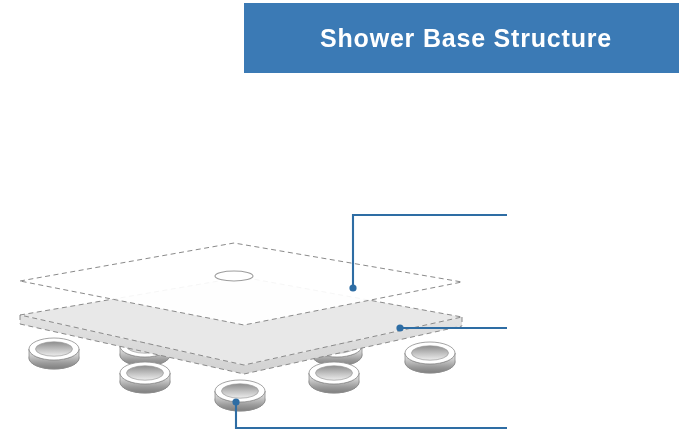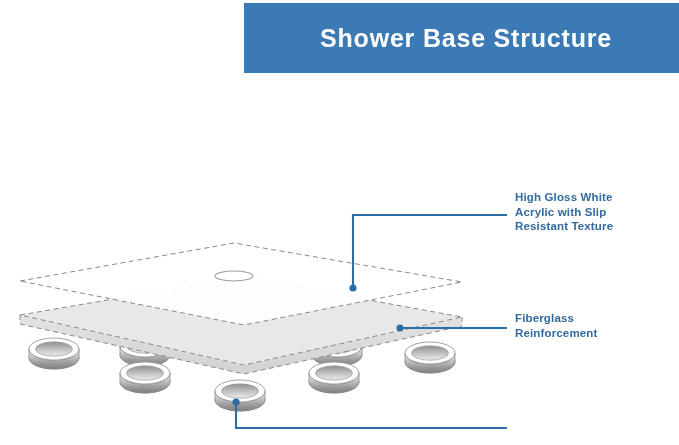--- a/index.html
+++ b/index.html
@@ -177,21 +177,16 @@
         <circle cx="388" cy="328" r="3.6" fill="#2e6da4" stroke="none"></circle>
       </g>
 
       <g>
         <path d="M224,402 L224,428 L495,428" fill="none" stroke="#2e6da4" stroke-width="2.1"></path>
         <circle cx="224" cy="402" r="3.6" fill="#2e6da4" stroke="none"></circle>
       </g>
     </g>
   </svg>
 
-  <div class="callout-label" id="label-acrylic">High Gloss White
-Acrylic with Slip
-Resistant Texture</div>
 
-  <div class="callout-label" id="label-fiberglass">Fiberglass
-Reinforcement</div>
 
 
 </div>
 
 </body></html>

